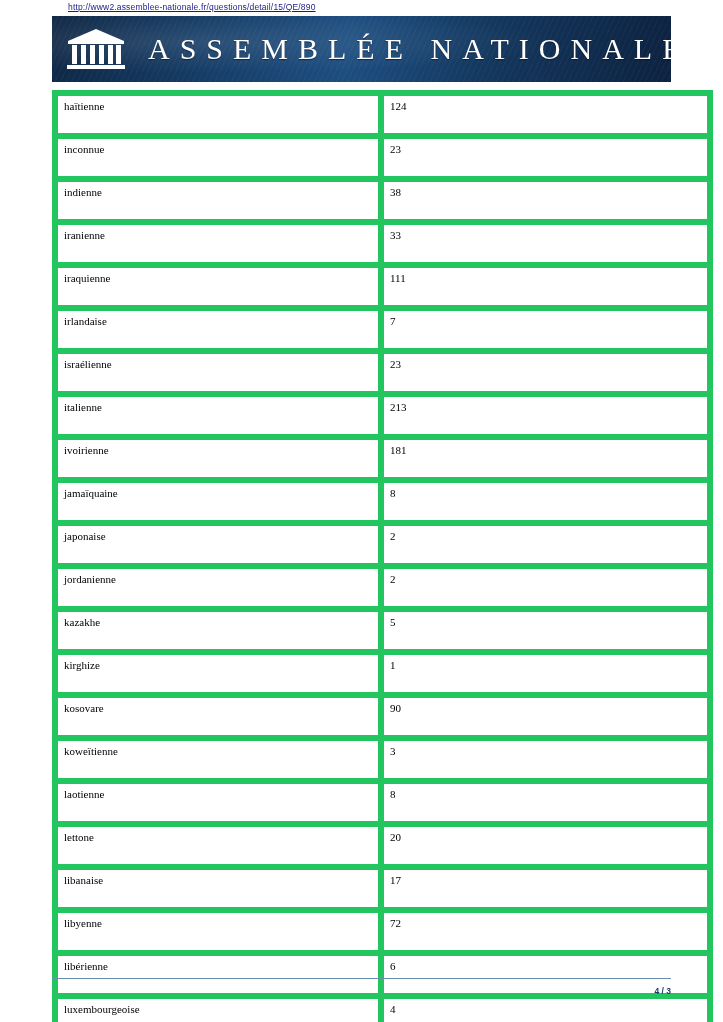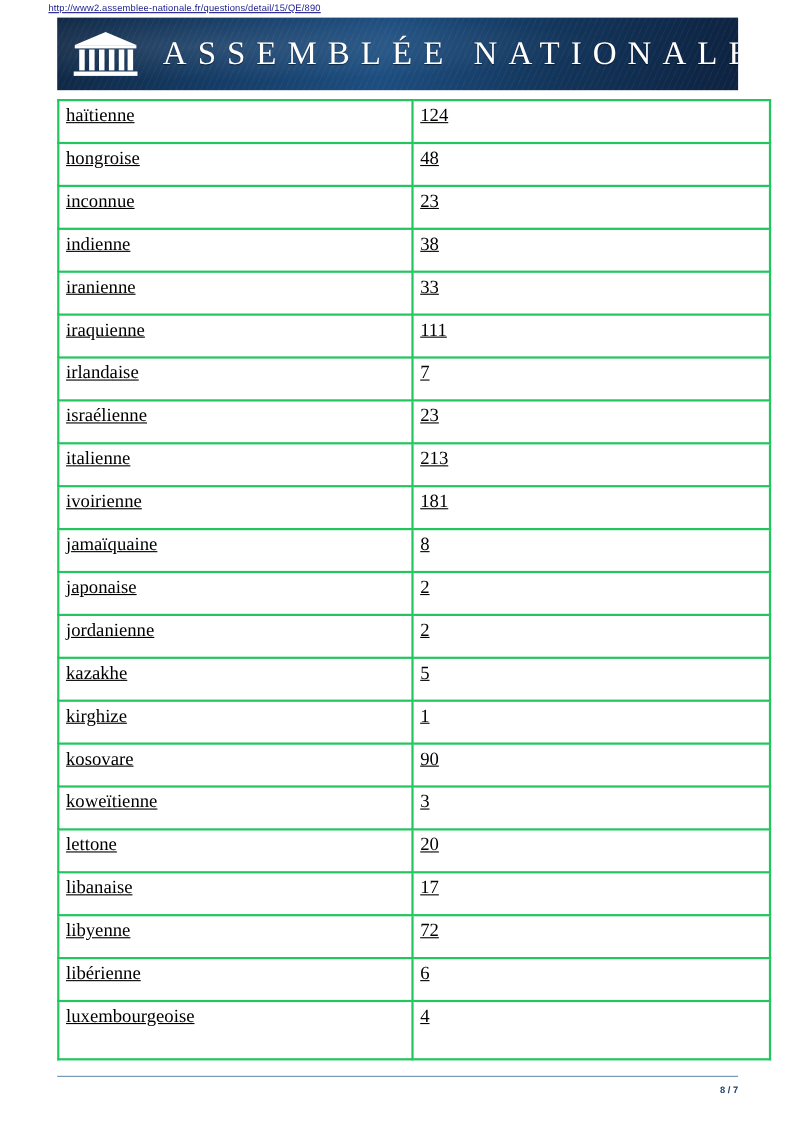--- a/index.html
+++ b/index.html
@@ -17,21 +17,21 @@
   }
   .page {
     position: relative;
     width: 723px;
     height: 1022px;
     box-sizing: border-box;
   }
   .url-bar {
     position: absolute;
     top: 2px;
-    left: 44px;
+    left: 68px;
     font-family: "Liberation Sans", sans-serif;
     font-size: 8.5px;
     color: #1a1a8c;
     text-decoration: underline;
     letter-spacing: 0.02em;
     white-space: nowrap;
   }
   .banner {
     position: absolute;
     top: 16px;
@@ -77,28 +77,27 @@
   }
   table.data {
     position: absolute;
     top: 90px;
     left: 52px;
     width: 619px;
     border-collapse: collapse;
     table-layout: fixed;
   }
   table.data td {
-    border: 2px solid #22c55e;
+    border: 6px solid #22c55e;
     font-family: "Liberation Serif", serif;
-    font-size: 17px;
+    font-size: 11px;
     padding: 4px 6px 14px 6px;
     vertical-align: top;
     line-height: 1.1;
     height: 19px;
-    text-decoration: underline;
   }
   table.data td.col-label { width: 308px; }
   table.data td.col-value { width: 311px; }
   .footer-rule {
     position: absolute;
     left: 52px;
     top: 978px;
     width: 619px;
     height: 0;
     border-top: 1px solid #6a8fae;
@@ -139,24 +138,20 @@
     </div>
   </div>
 
   <table class="data">
     <tbody>
       <tr>
         <td class="col-label">haïtienne</td>
         <td class="col-value">124</td>
       </tr>
       <tr>
-        <td class="col-label">hongroise</td>
-        <td class="col-value">48</td>
-      </tr>
-      <tr>
         <td class="col-label">inconnue</td>
         <td class="col-value">23</td>
       </tr>
       <tr>
         <td class="col-label">indienne</td>
         <td class="col-value">38</td>
       </tr>
       <tr>
         <td class="col-label">iranienne</td>
         <td class="col-value">33</td>
@@ -203,20 +198,24 @@
       </tr>
       <tr>
         <td class="col-label">kosovare</td>
         <td class="col-value">90</td>
       </tr>
       <tr>
         <td class="col-label">koweïtienne</td>
         <td class="col-value">3</td>
       </tr>
       <tr>
+        <td class="col-label">laotienne</td>
+        <td class="col-value">8</td>
+      </tr>
+      <tr>
         <td class="col-label">lettone</td>
         <td class="col-value">20</td>
       </tr>
       <tr>
         <td class="col-label">libanaise</td>
         <td class="col-value">17</td>
       </tr>
       <tr>
         <td class="col-label">libyenne</td>
         <td class="col-value">72</td>
@@ -226,15 +225,15 @@
         <td class="col-value">6</td>
       </tr>
       <tr>
         <td class="col-label" style="padding-bottom:28px;">luxembourgeoise</td>
         <td class="col-value" style="padding-bottom:28px;">4</td>
       </tr>
     </tbody>
   </table>
 
   <div class="footer-rule"></div>
-  <div class="page-number">8 / 7</div>
+  <div class="page-number">4 / 3</div>
 
 </div>
 
 </body></html>

